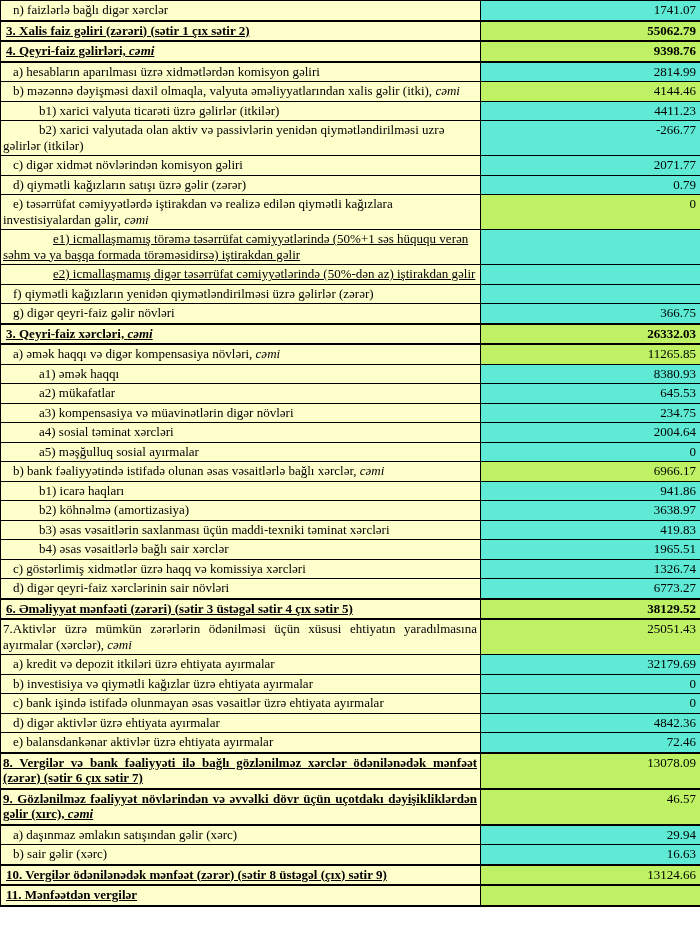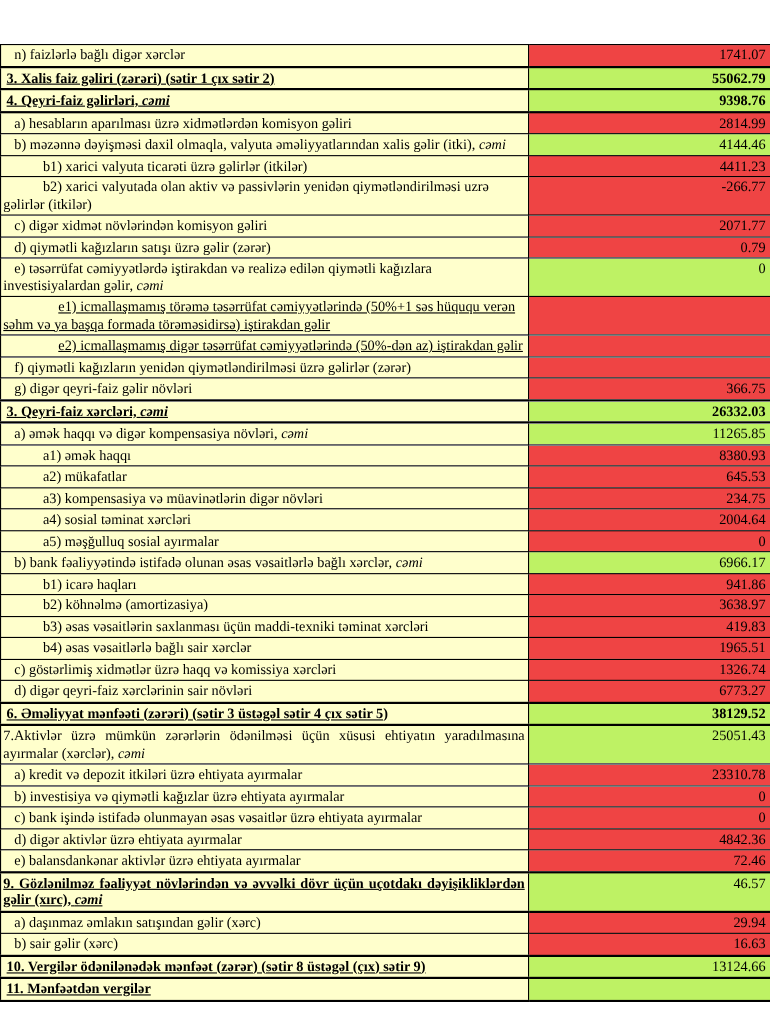--- a/index.html
+++ b/index.html
@@ -5,40 +5,39 @@
   html, body { margin: 0; padding: 0; background: #ffffff; }
   body { width: 700px; }
   .page { width: 700px; }
   table.fin {
     border-collapse: collapse;
     width: 700px;
     table-layout: fixed;
     font-family: "Liberation Serif", serif;
     font-size: 13px;
     color: #000000;
-    margin-top: 40px;
   }
   col.c-label { width: 480px; }
   col.c-value { width: 220px; }
   td {
     border: 1px solid #000000;
     vertical-align: top;
     line-height: 15.5px;
     overflow: hidden;
   }
   td.lab {
     background: #FFFFCC;
     padding: 1px 3px 2px 2px;
   }
   td.val {
     text-align: right;
     padding: 1px 4px 2px 2px;
   }
   td.vy { background: #bef264; }
-  td.vw { background: #ef4444; }
+  td.vw { background: #5eead4; }
   .lb { font-weight: bold; text-decoration: underline; }
   .vb { font-weight: bold; }
   td.just { text-align: justify; text-indent: 0; }
   .ind-0 { text-indent: 3px; }
   .ind-1 { text-indent: 10px; }
   .ind-2 { text-indent: 36px; }
   .ind-3 { text-indent: 50px; text-decoration: underline; }
   tr.sec td { border-top-width: 2px; border-bottom-width: 2px; }
 </style>
 </head>
@@ -166,37 +165,41 @@
         <tr class="sec">
           <td class="lab ind-0 lb"><span>6. Əməliyyat mənfəəti (zərəri) (sətir 3 üstəgəl sətir 4 çıx sətir 5)</span></td>
           <td class="val vy vb">38129.52</td>
         </tr>
         <tr>
           <td class="lab ind-0 just"><span>7.Aktivlər üzrə mümkün zərərlərin ödənilməsi üçün xüsusi ehtiyatın yaradılmasına ayırmalar (xərclər),</span> <i>cəmi</i></td>
           <td class="val vy">25051.43</td>
         </tr>
         <tr>
           <td class="lab ind-1"><span>a) kredit və depozit itkiləri üzrə ehtiyata ayırmalar</span></td>
-          <td class="val vw">23310.78</td>
+          <td class="val vw">32179.69</td>
         </tr>
         <tr>
           <td class="lab ind-1"><span>b) investisiya və qiymətli kağızlar üzrə ehtiyata ayırmalar</span></td>
           <td class="val vw">0</td>
         </tr>
         <tr>
           <td class="lab ind-1"><span>c) bank işində istifadə olunmayan əsas vəsaitlər üzrə ehtiyata ayırmalar</span></td>
           <td class="val vw">0</td>
         </tr>
         <tr>
           <td class="lab ind-1"><span>d) digər aktivlər üzrə ehtiyata ayırmalar</span></td>
           <td class="val vw">4842.36</td>
         </tr>
         <tr>
           <td class="lab ind-1"><span>e) balansdankənar aktivlər üzrə ehtiyata ayırmalar</span></td>
           <td class="val vw">72.46</td>
+        </tr>
+        <tr class="sec">
+          <td class="lab ind-0 lb just"><span>8. Vergilər və bank fəaliyyəti ilə bağlı gözlənilməz xərclər ödənilənədək mənfəət (zərər) (sətir 6 çıx sətir 7)</span></td>
+          <td class="val vy">13078.09</td>
         </tr>
         <tr class="sec">
           <td class="lab ind-0 lb just"><span>9. Gözlənilməz fəaliyyət növlərindən və əvvəlki dövr üçün uçotdakı dəyişikliklərdən gəlir (xırc),</span> <i>cəmi</i></td>
           <td class="val vy">46.57</td>
         </tr>
         <tr>
           <td class="lab ind-1"><span>a) daşınmaz əmlakın satışından gəlir (xərc)</span></td>
           <td class="val vw">29.94</td>
         </tr>
         <tr>

